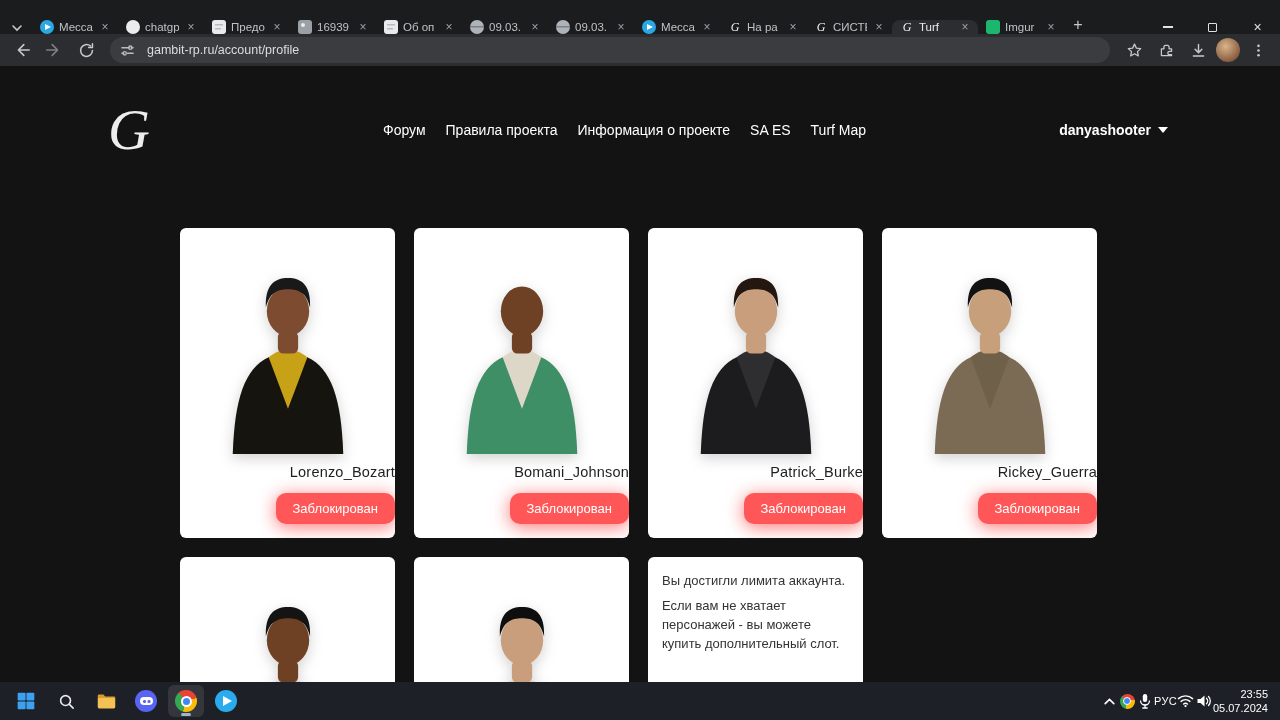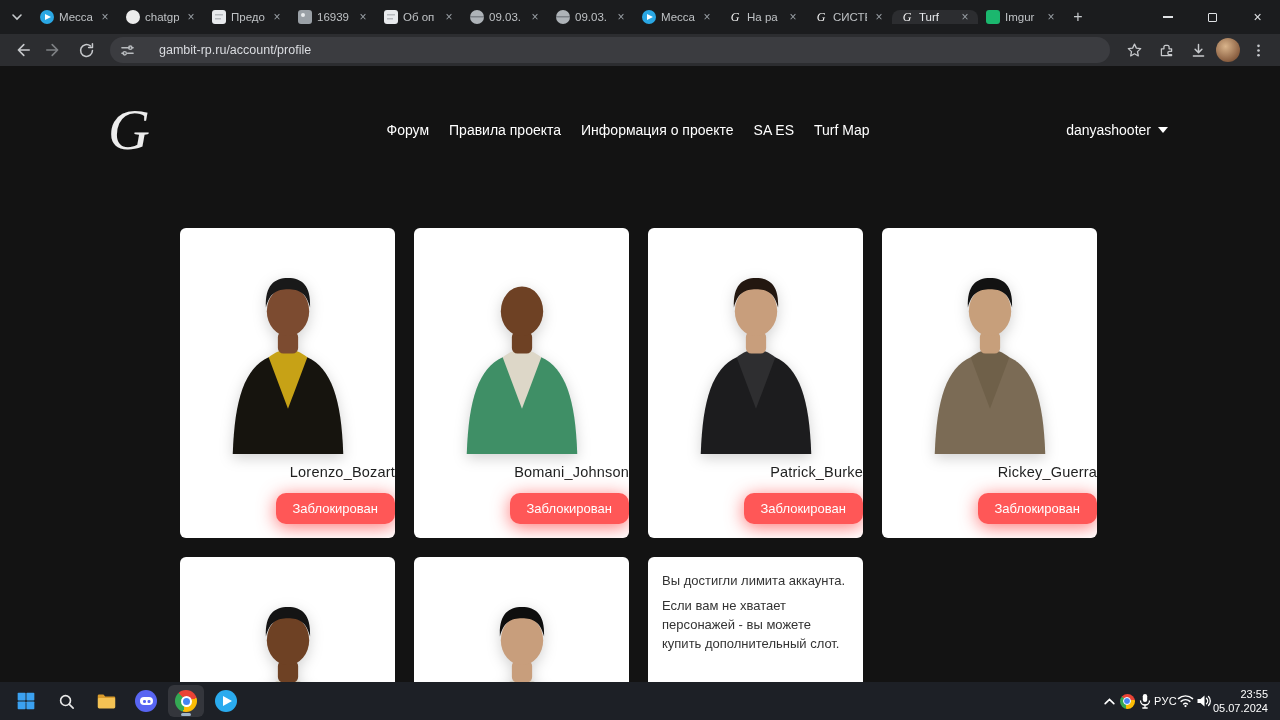--- a/index.html
+++ b/index.html
@@ -1,21 +1,21 @@
 <!DOCTYPE html>
 <html><head>
 <meta charset="utf-8">
 <style>
   *{margin:0;padding:0;box-sizing:border-box}
   html,body{width:1280px;height:720px;overflow:hidden}
   body{font-family:"Liberation Sans","DejaVu Sans",sans-serif;background:#131313}
   .screen{position:relative;width:1280px;height:720px}
 
   
-  .tabbar{position:absolute;top:0;left:0;width:1280px;height:34px;background:#1b1c1e;display:flex;align-items:center;padding-left:2px}
+  .tabbar{position:absolute;top:0;left:0;width:1280px;height:34px;background:#1b1c1e;display:flex;align-items:flex-end;padding-left:2px}
   .tabsearch{width:30px;display:flex;align-items:center;justify-content:center;cursor:pointer}
   .tab{width:86px;display:flex;align-items:center;gap:5px;padding:0 6px 0 8px;color:#bfc2c5;font-size:11.5px;position:relative;cursor:pointer}
   .tab:not(.active)+.tab:not(.active)::before{content:"";position:absolute;left:0;top:9px;bottom:9px;width:1px;background:#3a3b3d}
   .tab.active{background:#2c2d30;border-radius:8px 8px 0 0;color:#e8eaed}
   .tab-label{flex:1;overflow:hidden;white-space:nowrap}
   .tab-close{width:14px;height:14px;border-radius:50%;display:flex;align-items:center;justify-content:center;color:#9aa0a6;font-size:12px;flex:none}
   .fv{width:14px;height:14px;flex:none;border-radius:3px;display:flex;align-items:center;justify-content:center}
   .fv-telegram{border-radius:50%;background:#2aa7e4;position:relative}
   .fv-telegram::after{content:"";border-style:solid;border-width:3px 0 3px 6px;border-color:transparent transparent transparent #fff;margin-left:1px}
   .fv-chatgpt{border-radius:50%;background:#ececec}
@@ -30,32 +30,32 @@
   .wincontrols{margin-left:auto;display:flex}
   .winbtn{width:45px;display:flex;align-items:center;justify-content:center;color:#dfe1e4;cursor:pointer}
   .ico-min{width:10px;height:1.5px;background:#dfe1e4}
   .ico-max{width:9px;height:9px;border:1.2px solid #dfe1e4;border-radius:1px}
   .ico-close{font-size:14px;line-height:1}
 
   
   .toolbar{position:absolute;top:34px;left:0;width:1280px;height:32px;background:#2c2d30;display:flex;align-items:center;padding:0 8px;gap:4px}
   .nav-ico{width:28px;height:26px;display:flex;align-items:center;justify-content:center;border-radius:50%;flex:none;cursor:pointer}
   .nav-ico svg{display:block}
-  .omnibox{flex:1;height:26px;background:#3b3c40;border-radius:13px;display:flex;align-items:center;padding:0 10px;gap:24px;margin:0 6px;cursor:text}
+  .omnibox{flex:1;height:26px;background:#3b3c40;border-radius:13px;display:flex;align-items:center;padding:0 10px;gap:12px;margin:0 6px;cursor:text}
   .omni-url{color:#dadce0;font-size:12.5px;flex:1;white-space:nowrap;overflow:hidden}
   .tool-right{display:flex;align-items:center;gap:4px}
   .avatar{width:24px;height:24px;border-radius:50%;background:radial-gradient(circle at 40% 35%,#d9b48b,#8a5f41 70%,#5d3e2a);flex:none;cursor:pointer}
 
   
   .page{position:absolute;top:66px;left:0;width:1280px;height:616px;background:#131313;overflow:hidden}
   .site-header{display:flex;align-items:center;padding:24px 112px 0 108px;height:104px}
   .logo{font-family:"Liberation Serif","DejaVu Serif",serif;font-style:italic;font-size:58px;color:#ededed;line-height:1;cursor:pointer}
   .mainnav{display:flex;gap:20px;margin:16px auto;padding-left:40px}
   .mainnav a{color:#fff;font-size:14px;text-decoration:none;cursor:pointer}
-  .account{color:#fff;font-size:14px;font-weight:normal;display:flex;align-items:center;gap:7px;cursor:pointer}
+  .account{color:#fff;font-size:14px;font-weight:bold;display:flex;align-items:center;gap:7px;cursor:pointer}
   .caret{width:0;height:0;border-left:5px solid transparent;border-right:5px solid transparent;border-top:6px solid #fff}
 
   .cards{position:absolute;left:180px;top:162px;display:grid;grid-template-columns:repeat(4,215px);grid-auto-rows:310px;gap:19px}
   .card{background:#fff;border-radius:6px;overflow:hidden;display:flex;flex-direction:column;align-items:flex-end;cursor:pointer}
   .char-img{height:226px;width:100%;display:flex;align-items:flex-end;justify-content:center;padding-top:16px}
   .person{width:168px;height:198px;filter:drop-shadow(0 4px 7px rgba(0,0,0,.18))}
   .char-name{margin-top:10px;font-size:14.5px;color:#1f1f1f;letter-spacing:.2px}
   .status-btn{margin-top:13px;padding:8px 17px;border:none;border-radius:10px;background:#ff5757;color:#fff;font-size:13px;font-family:inherit;cursor:pointer;box-shadow:0 3px 18px rgba(255,70,70,.75)}
   .notice-card{background:#fff;border-radius:6px;padding:15px 14px;font-size:13px;color:#333;line-height:1.45;cursor:default}
   .notice-card p+p{margin-top:6px}

